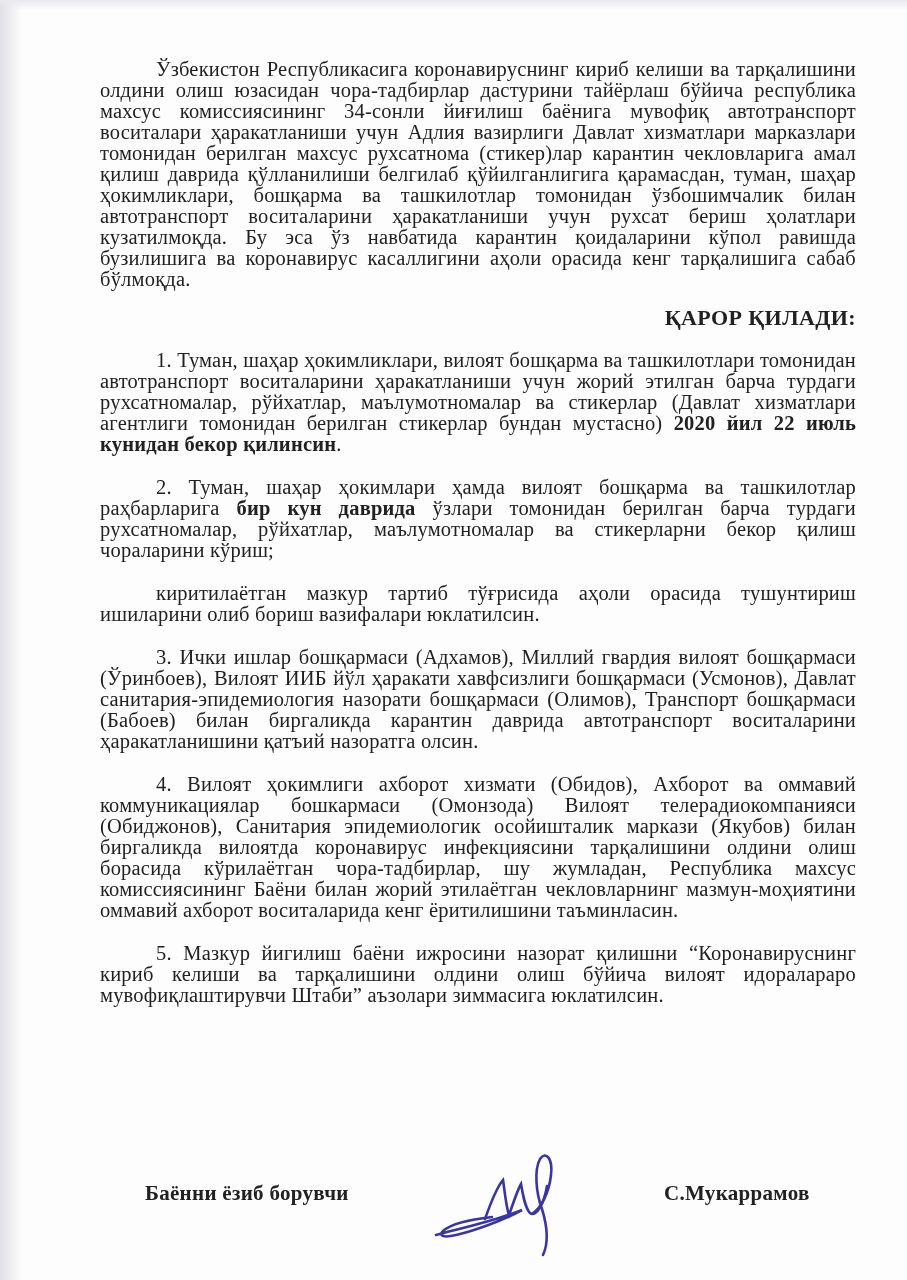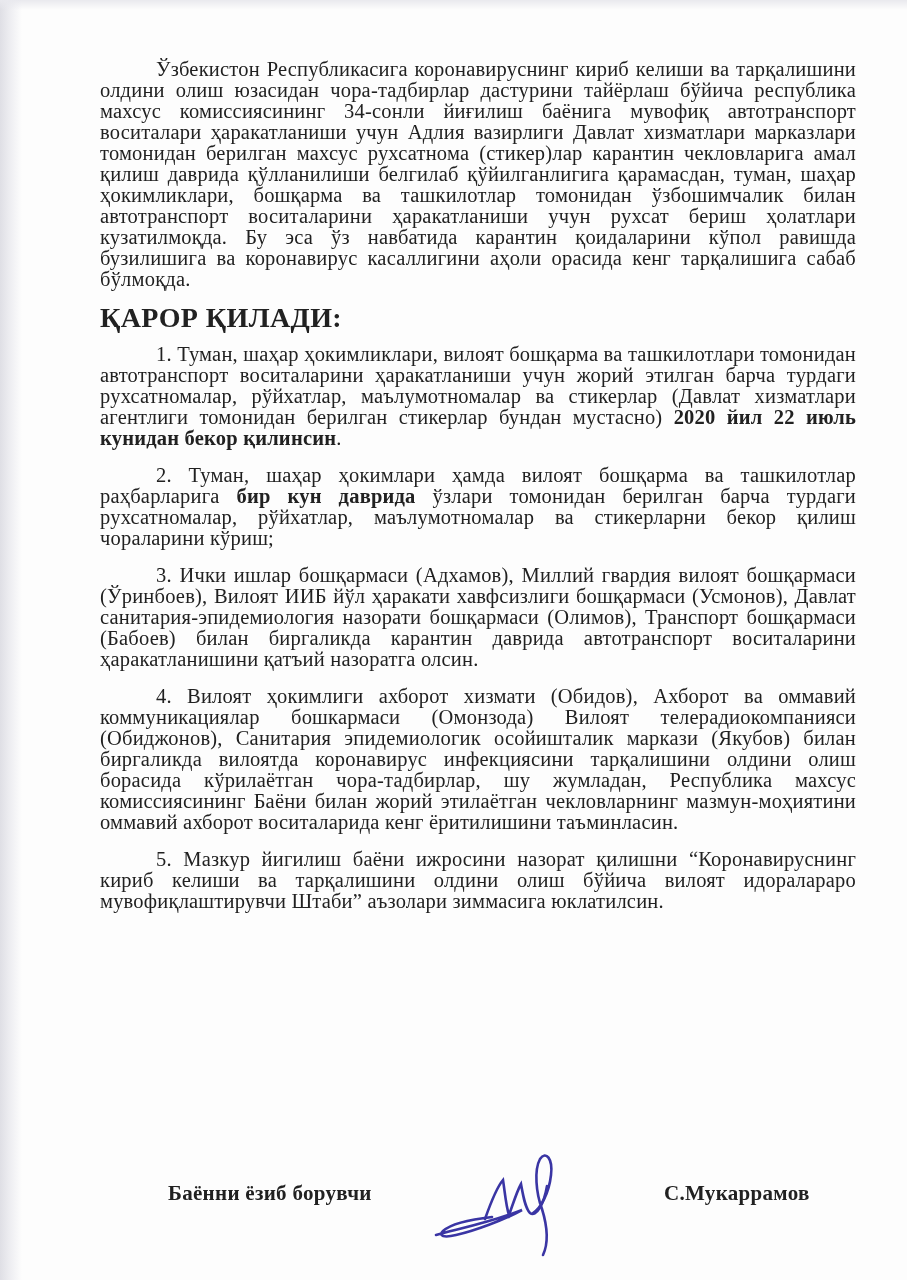--- a/index.html
+++ b/index.html
@@ -38,38 +38,37 @@
     text-align: justify;
     font-size: 20.5px;
     line-height: 21px;
     letter-spacing: 0.2px;
   }
   .para {
     margin: 0;
     text-indent: 56px;
   }
   .item {
-    margin-top: 16px;
+    margin-top: 22px;
   }
   .b { font-weight: bold; }
   .heading {
     margin: 17px 0 14px 0;
-    text-align: left;
-    font-size: 28px;
+    text-align: right;
+    font-size: 22px;
     font-weight: bold;
     letter-spacing: 0.4px;
   }
   .footer-label {
     position: absolute;
     left: 145px;
     top: 1181px;
     font-size: 21px;
     font-weight: bold;
     letter-spacing: 0.3px;
-    margin-left: 23px;
   }
   .footer-name {
     position: absolute;
     left: 664px;
     top: 1181px;
     font-size: 21px;
     font-weight: bold;
     letter-spacing: 0.3px;
   }
   .signature {
@@ -89,20 +88,21 @@
 
   <div class="content">
     <p class="para">Ўзбекистон Республикасига коронавируснинг кириб келиши ва тарқалишини олдини олиш юзасидан чора-тадбирлар дастурини тайёрлаш бўйича республика махсус комиссиясининг 34-сонли йиғилиш баёнига мувофиқ автотранспорт воситалари ҳаракатланиши учун Адлия вазирлиги Давлат хизматлари марказлари томонидан берилган махсус рухсатнома (стикер)лар карантин чекловларига амал қилиш даврида қўлланилиши белгилаб қўйилганлигига қарамасдан, туман, шаҳар ҳокимликлари, бошқарма ва ташкилотлар томонидан ўзбошимчалик билан автотранспорт воситаларини ҳаракатланиши учун рухсат бериш ҳолатлари кузатилмоқда. Бу эса ўз навбатида карантин қоидаларини кўпол равишда бузилишига ва коронавирус касаллигини аҳоли орасида кенг тарқалишига сабаб бўлмоқда.</p>
 
     <h1 class="heading">ҚАРОР ҚИЛАДИ:</h1>
 
     <p class="para item"><span>1. Туман, шаҳар ҳокимликлари, вилоят бошқарма ва ташкилотлари томонидан автотранспорт воситаларини ҳаракатланиши учун жорий этилган барча турдаги рухсатномалар, рўйхатлар, маълумотномалар ва стикерлар (Давлат хизматлари агентлиги томонидан берилган стикерлар бундан мустасно) </span><span class="b">2020 йил 22 июль кунидан бекор қилинсин</span><span>.</span></p>
 
     <p class="para item"><span>2. Туман, шаҳар ҳокимлари ҳамда вилоят бошқарма ва ташкилотлар раҳбарларига </span><span class="b">бир кун даврида</span><span> ўзлари томонидан берилган барча турдаги рухсатномалар, рўйхатлар, маълумотномалар ва стикерларни бекор қилиш чораларини кўриш;</span></p>
 
+    <p class="para item">киритилаётган мазкур тартиб тўғрисида аҳоли орасида тушунтириш ишиларини олиб бориш вазифалари юклатилсин.</p>
 
     <p class="para item">3. Ички ишлар бошқармаси (Адхамов), Миллий гвардия вилоят бошқармаси (Ўринбоев), Вилоят ИИБ йўл ҳаракати хавфсизлиги бошқармаси (Усмонов), Давлат санитария-эпидемиология назорати бошқармаси (Олимов), Транспорт бошқармаси (Бабоев) билан биргаликда карантин даврида автотранспорт воситаларини ҳаракатланишини қатъий назоратга олсин.</p>
 
     <p class="para item">4. Вилоят ҳокимлиги ахборот хизмати (Обидов), Ахборот ва оммавий коммуникациялар бошкармаси (Омонзода) Вилоят телерадиокомпанияси (Обиджонов), Санитария эпидемиологик осойишталик маркази (Якубов) билан биргаликда вилоятда коронавирус инфекциясини тарқалишини олдини олиш борасида кўрилаётган чора-тадбирлар, шу жумладан, Республика махсус комиссиясининг Баёни билан жорий этилаётган чекловларнинг мазмун-моҳиятини оммавий ахборот воситаларида кенг ёритилишини таъминласин.</p>
 
     <p class="para item">5. Мазкур йигилиш баёни ижросини назорат қилишни “Коронавируснинг кириб келиши ва тарқалишини олдини олиш бўйича вилоят идоралараро мувофиқлаштирувчи Штаби” аъзолари зиммасига юклатилсин.</p>
   </div>
 
   <div class="footer-label">Баённи ёзиб борувчи</div>
 

